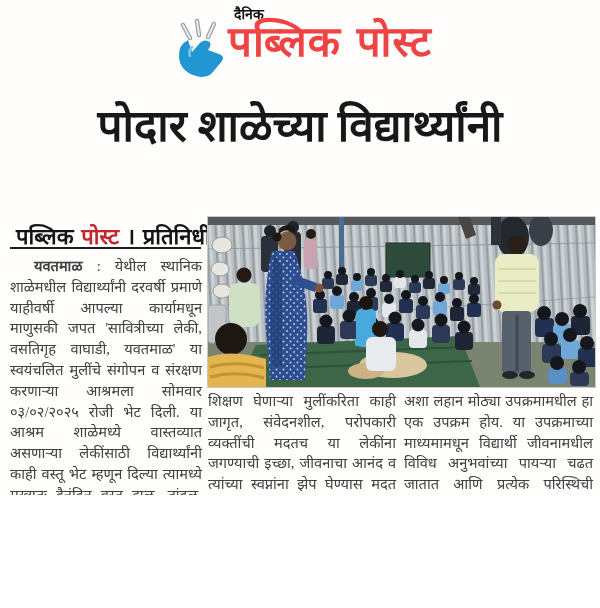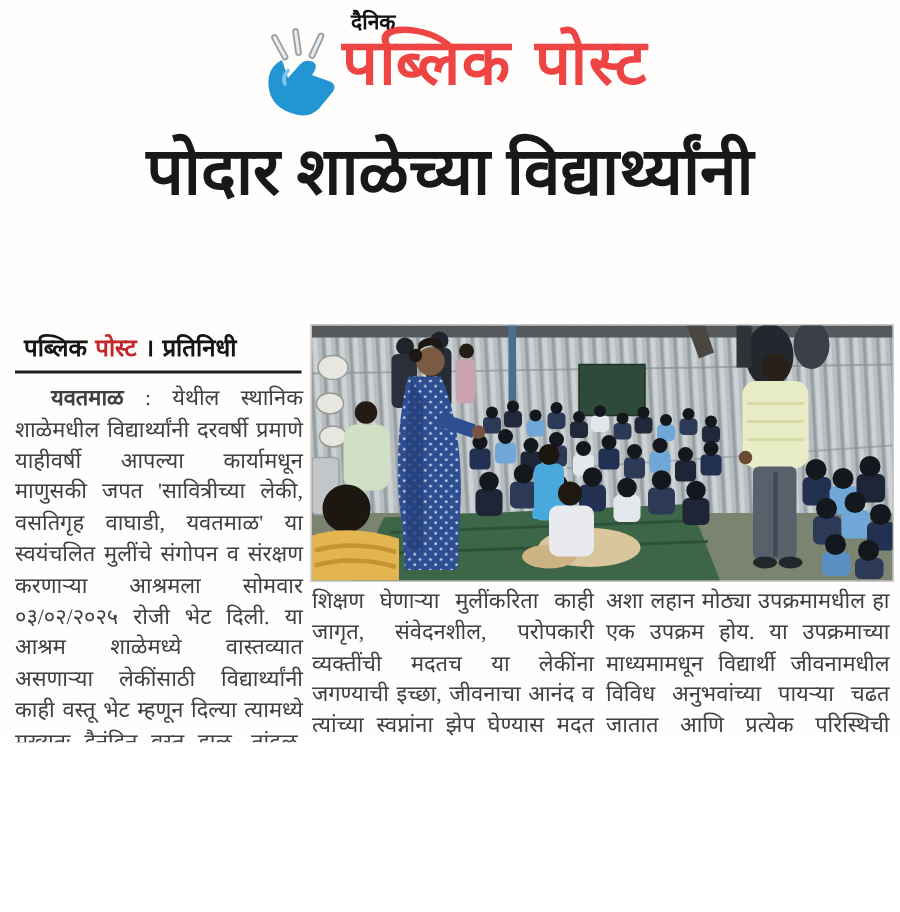--- a/index.html
+++ b/index.html
@@ -9,25 +9,25 @@
   
   .masthead{position:absolute;top:4px;left:0;width:100%;display:flex;justify-content:center;align-items:flex-start;}
   .hand-wrap{width:58px;height:66px;margin-top:10px;}
   .mast-text{position:relative;padding-top:14px;margin-left:2px;}
   .tagline{position:absolute;top:0;left:6px;font-size:14px;font-weight:bold;
            font-family:"DejaVu Sans","Liberation Sans",sans-serif;color:#111;}
   .mast-title{font-family:"DejaVu Sans","Liberation Sans",sans-serif;font-weight:800;
               font-size:42px;line-height:1.15;letter-spacing:1px;color:#ef4444;}
 
   
-  .headline{position:absolute;top:84px;left:4px;right:4px;text-align:center;
+  .headline{position:absolute;top:96px;left:4px;right:4px;text-align:center;
             font-weight:700;font-size:44px;line-height:62px;color:#181818;}
 
   
-  .byline{position:absolute;left:16px;top:220px;font-size:16px;font-weight:700;
+  .byline{position:absolute;left:16px;top:220px;font-size:22px;font-weight:700;
           font-family:"DejaVu Sans","Liberation Sans",sans-serif;color:#151515;}
   .byline .red{color:#c1272d;}
   .byline-rule{position:absolute;left:10px;top:247px;width:191px;border-top:2.5px solid #1e1e1e;}
 
   
   .bodycol{position:absolute;font-size:14.6px;line-height:20.8px;text-align:justify;color:#404040;}
   .bodycol p{margin:0;}
   .col1{left:10px;top:256px;width:192px;height:348px;}
   .col1 p{text-indent:24px;}
   .col2{left:208px;top:391px;width:188px;height:214px;}

